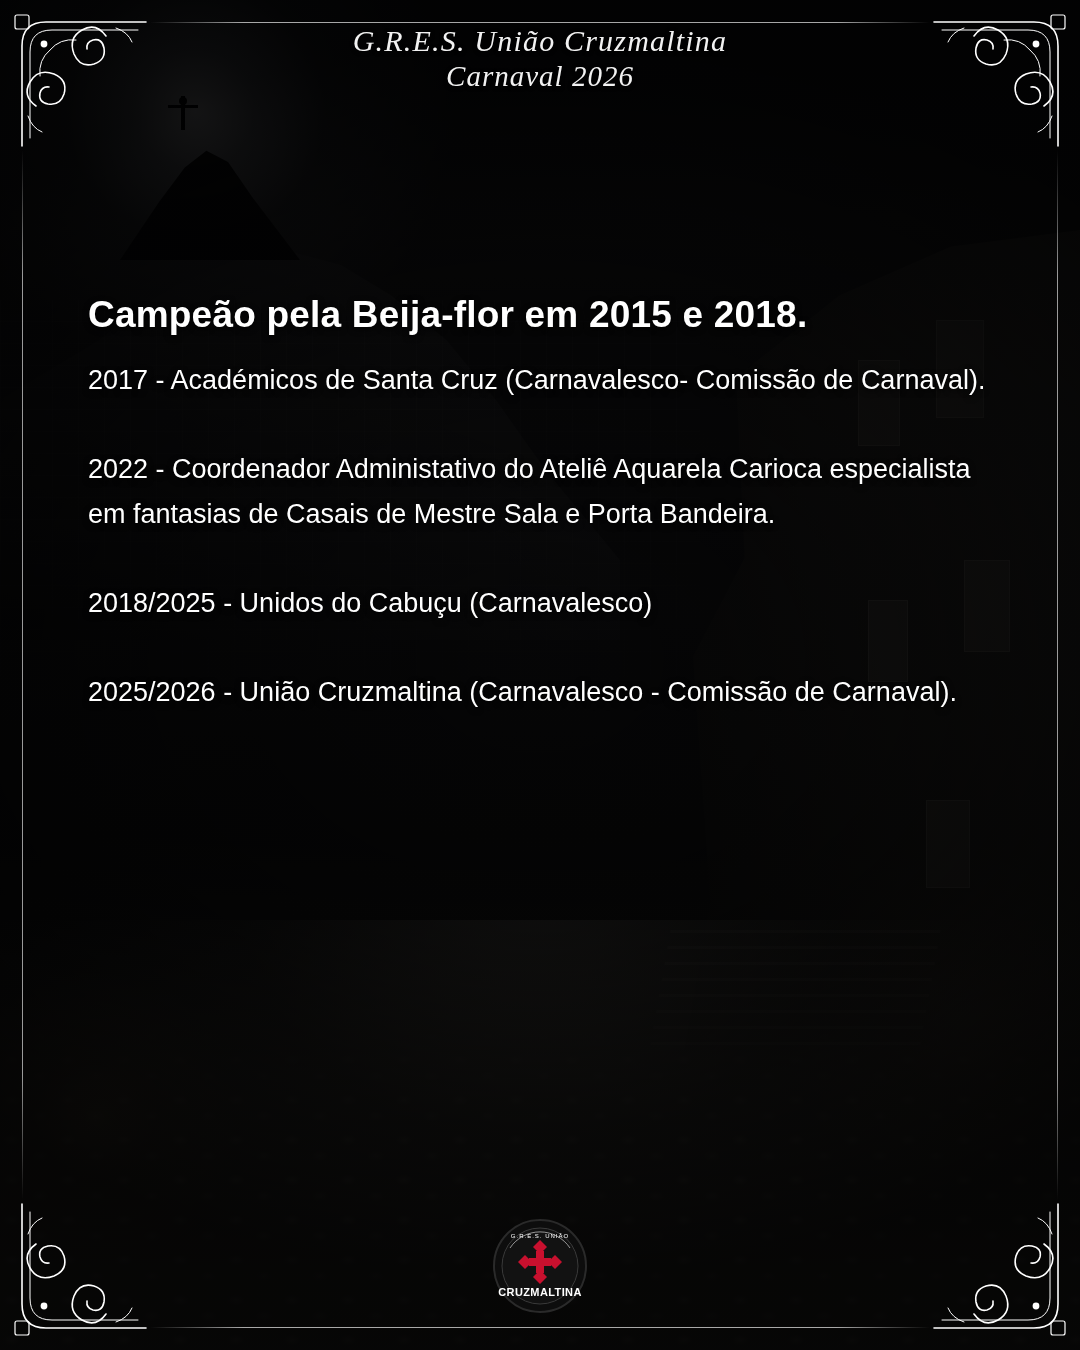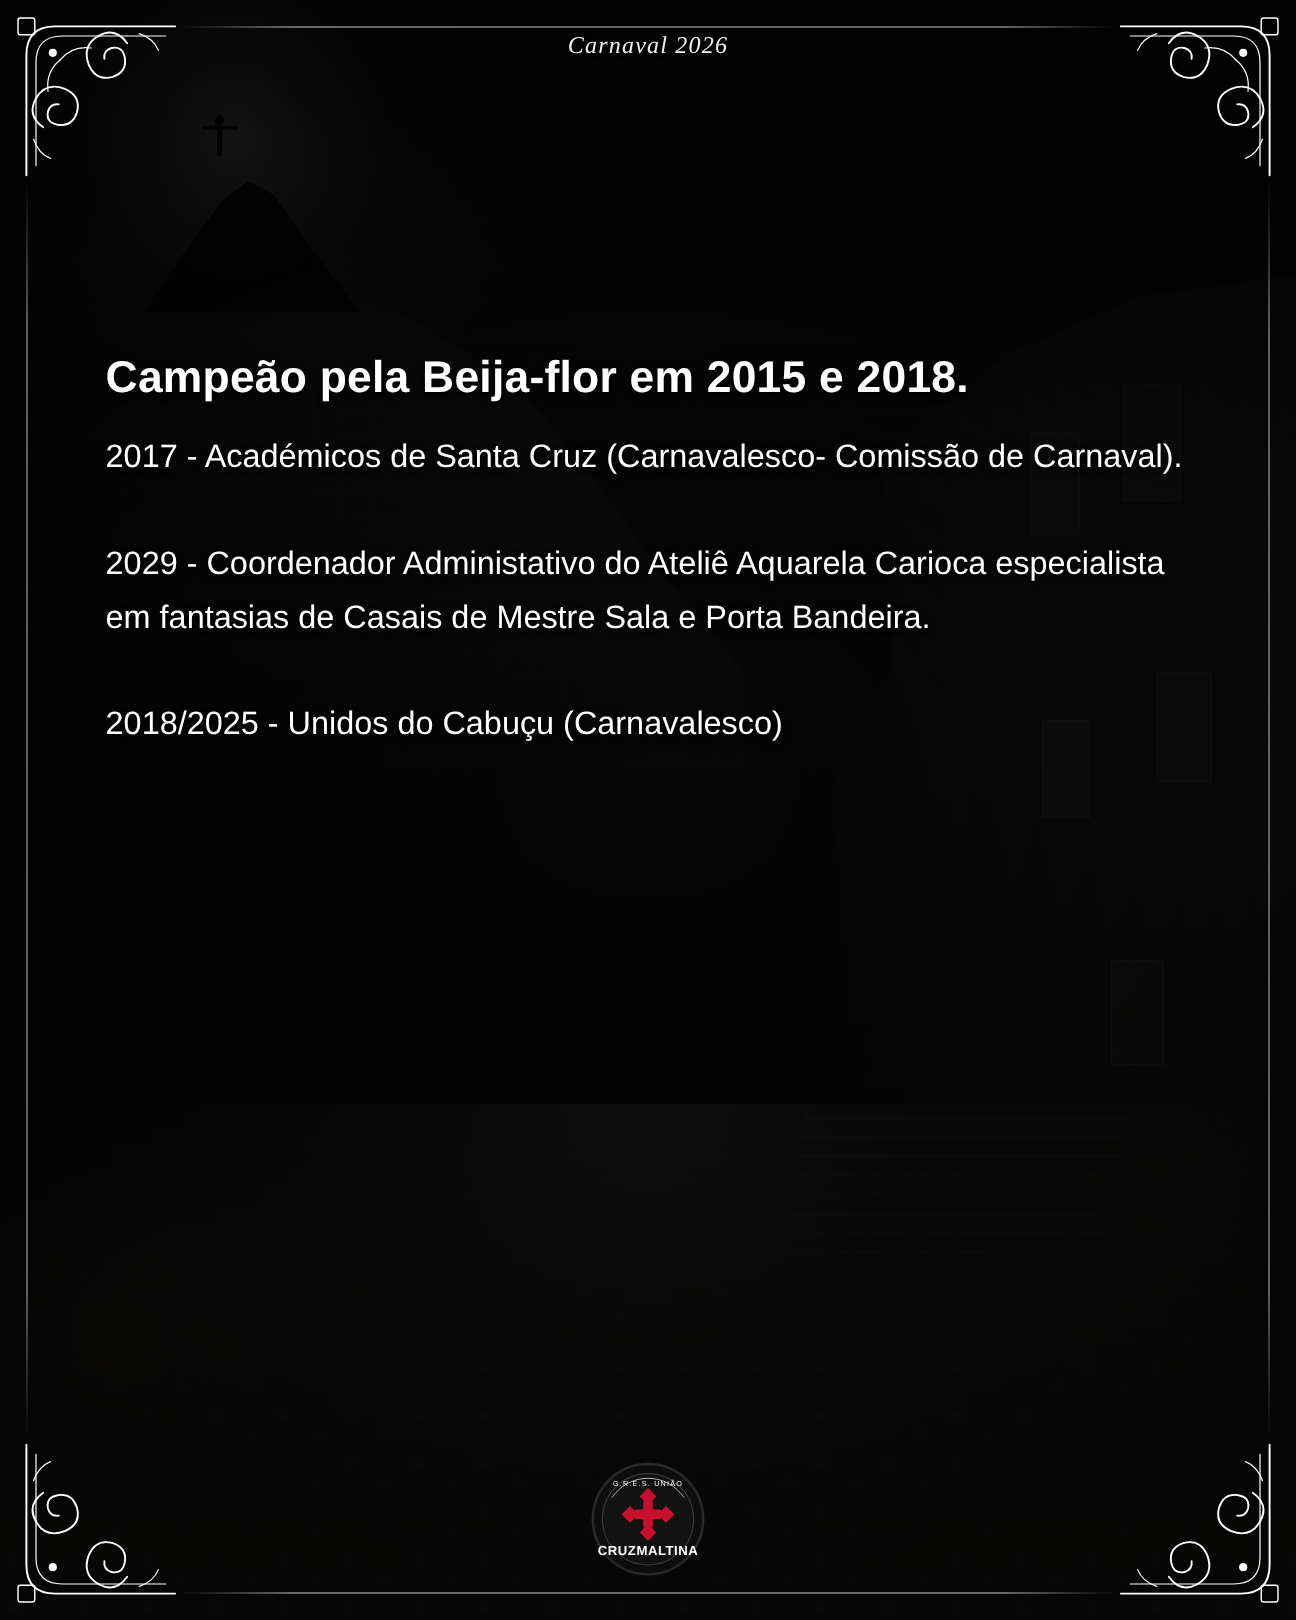--- a/index.html
+++ b/index.html
@@ -204,21 +204,21 @@
     font-style: italic;
     letter-spacing: 0.5px;
     text-shadow: 0 1px 4px rgba(0,0,0,0.9);
   }
   .header .line1 {
     font-size: 30px;
     line-height: 38px;
     letter-spacing: 1.2px;
   }
   .header .line2 {
-    font-size: 20px;
+    font-size: 29px;
     line-height: 32px;
     letter-spacing: 1px;
     text-align: center;
   }
 
   
   .content {
     position: absolute;
     left: 88px;
     top: 292px;
@@ -329,28 +329,30 @@
       <path d="M30 100 q-14 -10 -6 -24 q8 -14 24 -8 q14 6 10 20 q-4 12 -16 10 q-10 -2 -8 -11 q2 -7 9 -6"></path>
       <path d="M100 30 q-10 -14 -24 -6 q-14 8 -8 24 q6 14 20 10 q12 -4 10 -16 q-2 -10 -11 -8 q-7 2 -6 9"></path>
       <circle cx="38" cy="38" r="3.4" fill="#ffffff" stroke="none"></circle>
       <path d="M110 22 q12 4 16 14" stroke-width="1"></path>
       <path d="M22 110 q4 12 14 16" stroke-width="1"></path>
       <rect x="9" y="9" width="14" height="14" rx="2" stroke-width="1.2"></rect>
     </svg>
   </div>
 
   <div class="header">
+    <div class="line1">G.R.E.S. União Cruzmaltina</div>
     <div class="line2">Carnaval 2026</div>
   </div>
 
   <div class="content">
     <p class="headline">Campeão  pela Beija-flor  em 2015 e 2018.</p>
     <p class="para">2017 - Académicos de Santa Cruz (Carnavalesco- Comissão de Carnaval).</p>
-    <p class="para">2029 - Coordenador Administativo do Ateliê Aquarela Carioca   especialista em fantasias de Casais de Mestre Sala e Porta Bandeira.</p>
+    <p class="para">2022 - Coordenador Administativo do Ateliê Aquarela Carioca   especialista em fantasias de Casais de Mestre Sala e Porta Bandeira.</p>
     <p class="para">2018/2025 - Unidos do Cabuçu  (Carnavalesco)</p>
+    <p class="para">2025/2026 - União  Cruzmaltina (Carnavalesco - Comissão  de Carnaval).</p>
   </div>
 
   <div class="logo">
     <svg viewBox="0 0 96 96" width="96" height="96">
       <circle cx="48" cy="48" r="46" fill="#0d0d0d" stroke="#2a2a2a" stroke-width="2"></circle>
       <circle cx="48" cy="48" r="38" fill="#121212" stroke="#3a3a3a" stroke-width="1"></circle>
       <g fill="#c8102e">
         <path d="M48 22 l7 7 -7 7 -7 -7 z"></path>
         <path d="M48 52 l7 7 -7 7 -7 -7 z"></path>
         <path d="M33 37 l7 7 -7 7 -7 -7 z"></path>

